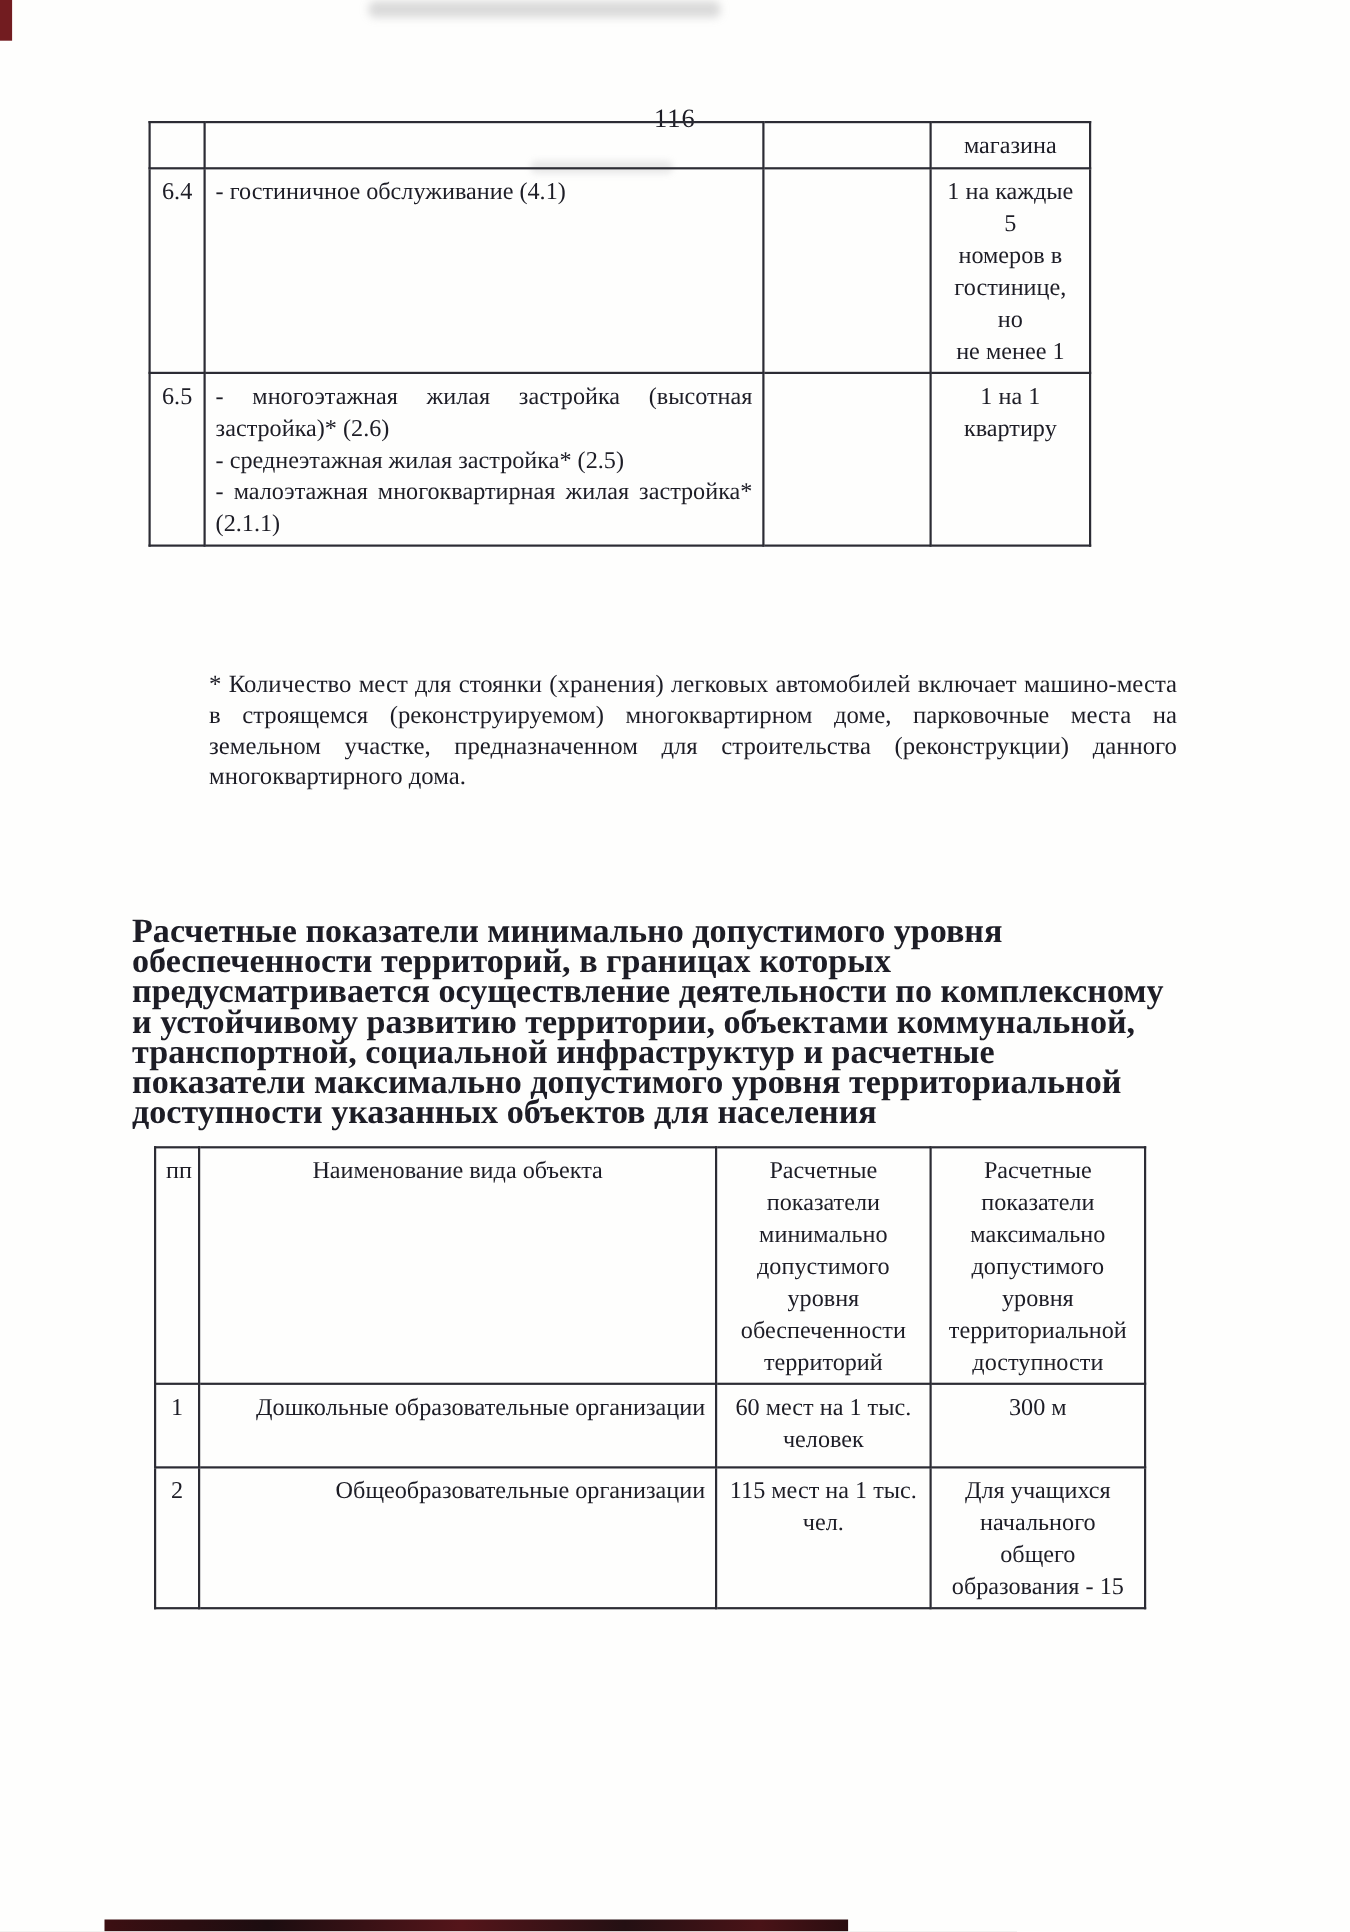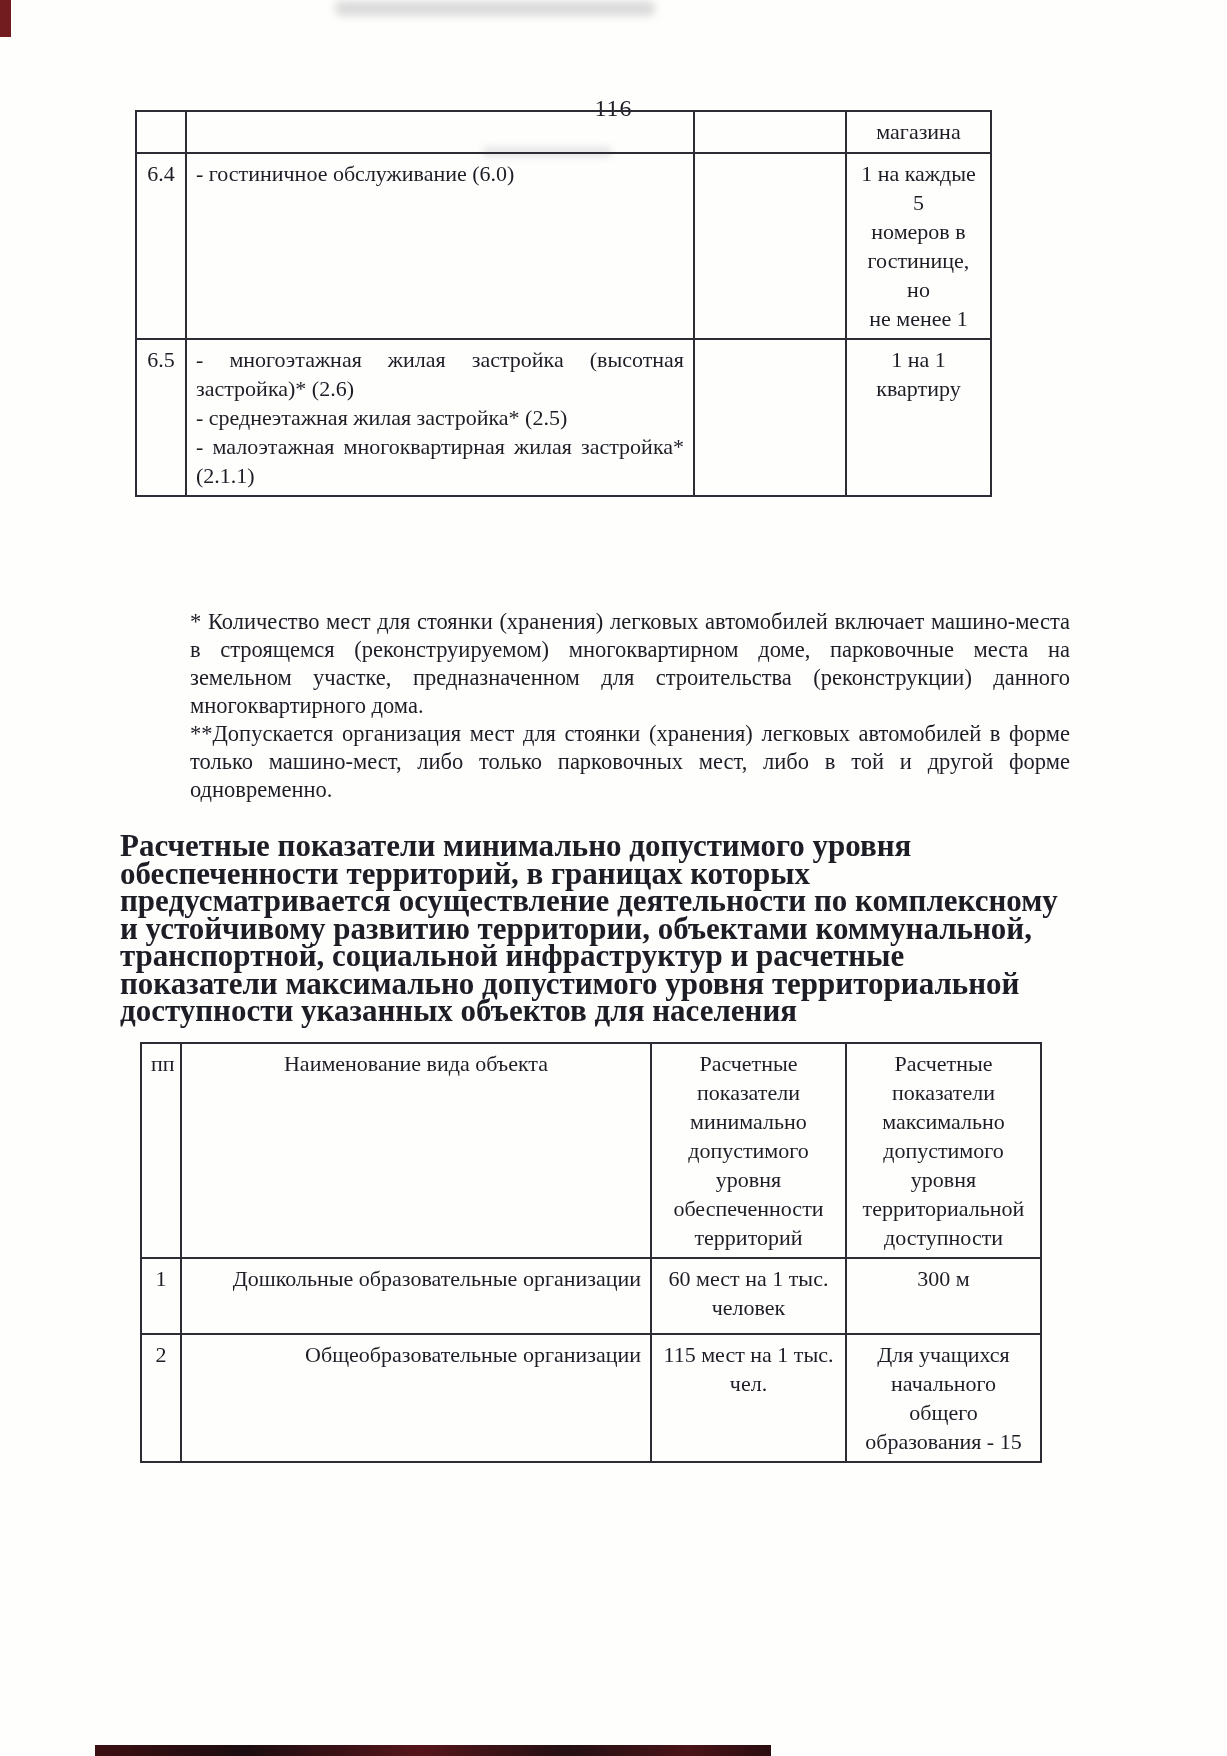--- a/index.html
+++ b/index.html
@@ -75,42 +75,41 @@
     </colgroup>
     <tbody>
         <tr style="height:42px">
       <td class="num"></td>
       <td class="desc"></td>
       <td class="val"></td>
       <td class="val">магазина</td>
     </tr>
     <tr style="height:126px">
       <td class="num">6.4</td>
-      <td class="desc">- гостиничное обслуживание (6.0)</td>
+      <td class="desc">- гостиничное обслуживание (4.1)</td>
       <td class="val"></td>
       <td class="val">1 на каждые 5
 номеров в
 гостинице, но
 не менее 1</td>
     </tr>
     <tr style="height:148px">
       <td class="num">6.5</td>
       <td class="desc">- многоэтажная жилая застройка (высотная застройка)* (2.6)
 - среднеэтажная жилая застройка* (2.5)
 - малоэтажная многоквартирная жилая застройка* (2.1.1)</td>
       <td class="val"></td>
       <td class="val">1 на 1
 квартиру</td>
     </tr>
   </tbody>
     </table>
 
   <div class="footnotes">
     <p>* Количество мест для стоянки (хранения) легковых автомобилей включает машино-места в строящемся (реконструируемом) многоквартирном доме, парковочные места на земельном участке, предназначенном для строительства (реконструкции) данного многоквартирного дома.</p>
-    <p>**Допускается организация мест для стоянки (хранения) легковых автомобилей в форме только машино-мест, либо только парковочных мест, либо в той и другой форме одновременно.</p>
   </div>
 
   <div class="heading">Расчетные показатели минимально допустимого уровня
 обеспеченности территорий, в границах которых
 предусматривается осуществление деятельности по комплексному
 и устойчивому развитию территории, объектами коммунальной,
 транспортной, социальной инфраструктур и расчетные
 показатели максимально допустимого уровня территориальной
 доступности указанных объектов для населения</div>
 

